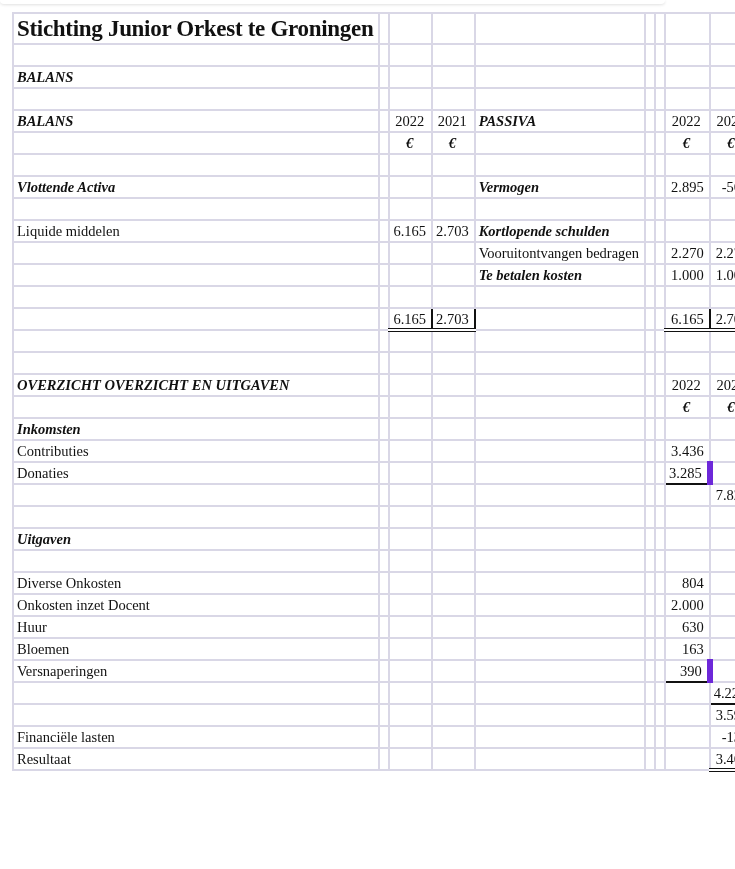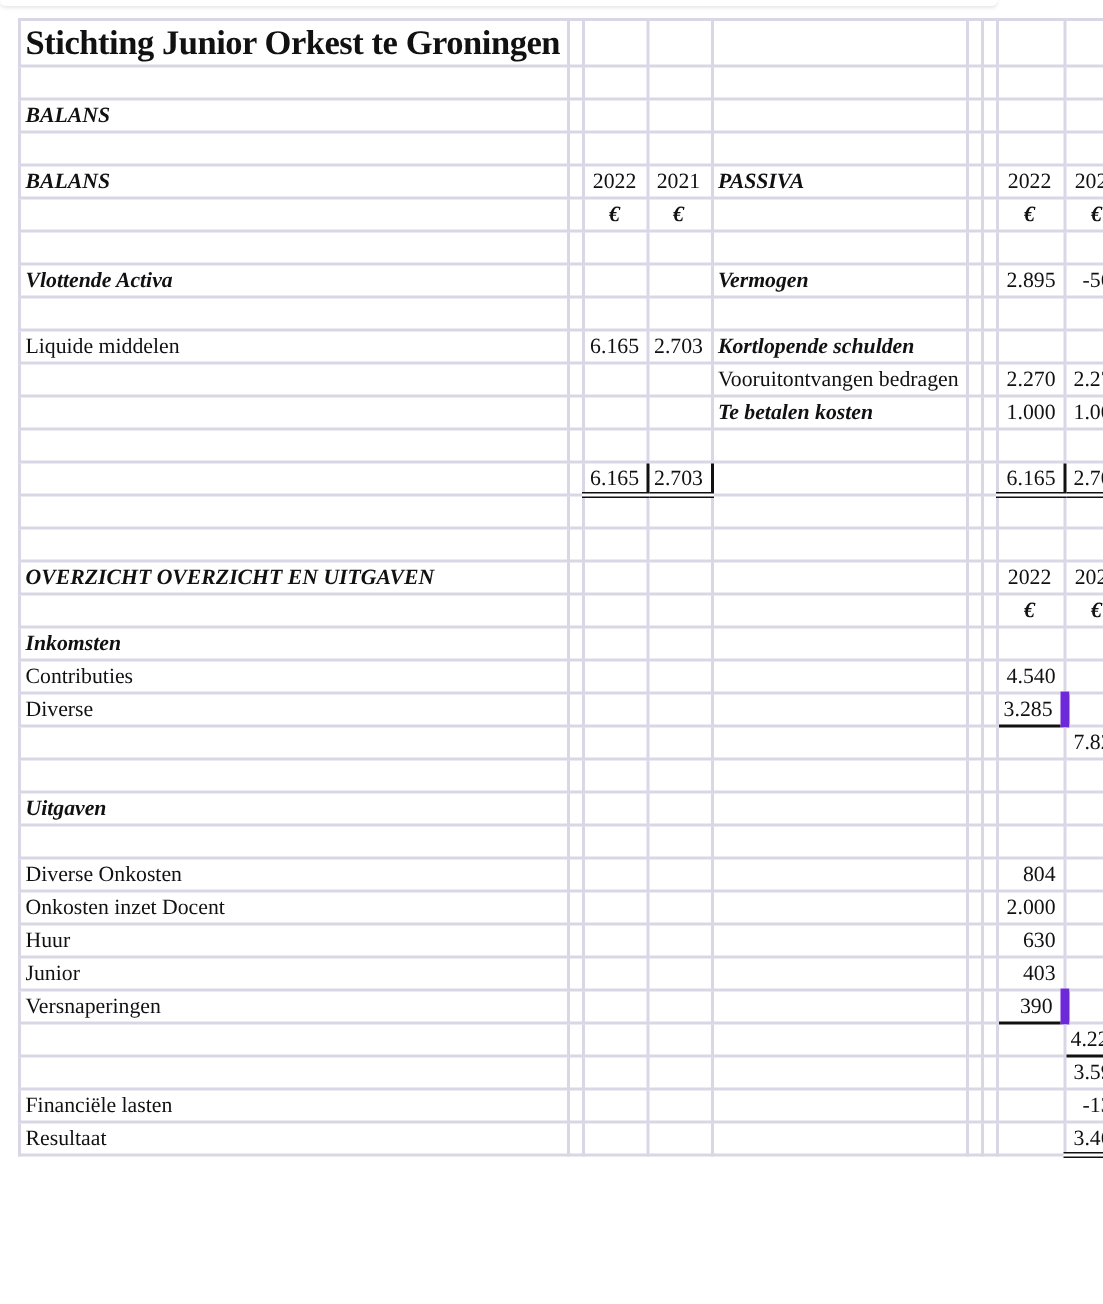--- a/index.html
+++ b/index.html
@@ -297,26 +297,26 @@
     </tr>
 
     <tr>
       <td class="ovf"><span>Contributies</span></td>
       <td></td>
         <td></td>
         <td></td>
         <td></td>
         <td></td>
         <td></td>
-      <td class="num">4.540</td>
-      <td></td>
-    </tr>
-
-    <tr>
-      <td>Diverse</td>
+      <td class="num">3.436</td>
+      <td></td>
+    </tr>
+
+    <tr>
+      <td>Donaties</td>
       <td></td>
         <td></td>
         <td></td>
         <td></td>
         <td></td>
         <td></td>
       <td class="num sub">3.285</td>
       <td></td>
     </tr>
 
@@ -398,28 +398,28 @@
         <td></td>
         <td></td>
         <td></td>
         <td></td>
         <td></td>
       <td class="num">630</td>
       <td></td>
     </tr>
 
     <tr>
-      <td>Junior</td>
-      <td></td>
-        <td></td>
-        <td></td>
-        <td></td>
-        <td></td>
-        <td></td>
-      <td class="num">403</td>
+      <td>Bloemen</td>
+      <td></td>
+        <td></td>
+        <td></td>
+        <td></td>
+        <td></td>
+        <td></td>
+      <td class="num">163</td>
       <td></td>
     </tr>
 
     <tr>
       <td class="ovf"><span>Versnaperingen</span></td>
       <td></td>
         <td></td>
         <td></td>
         <td></td>
         <td></td>

